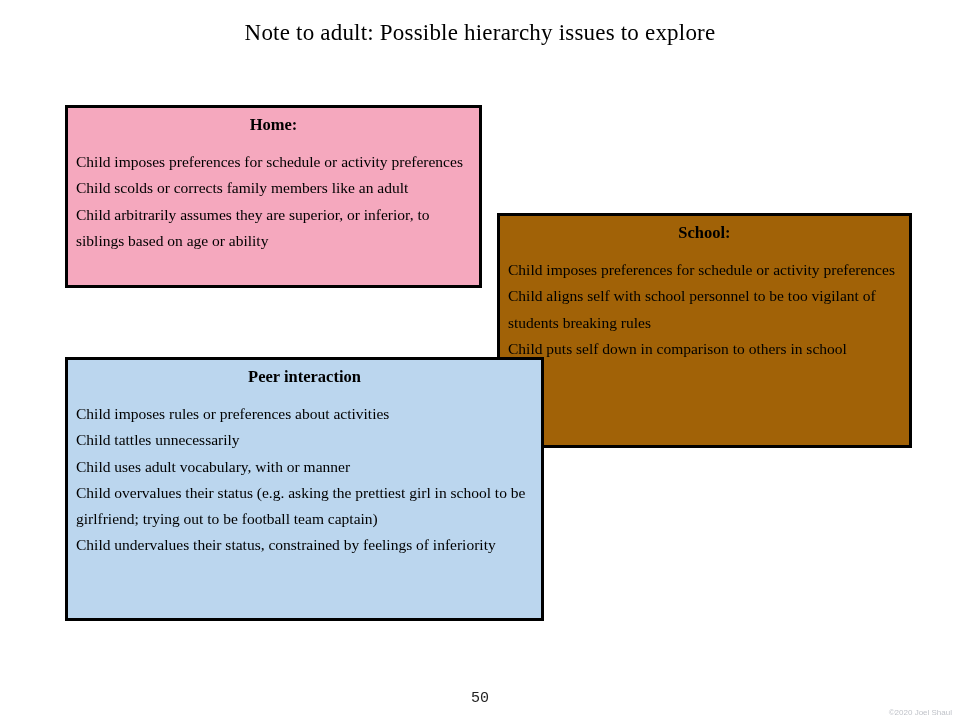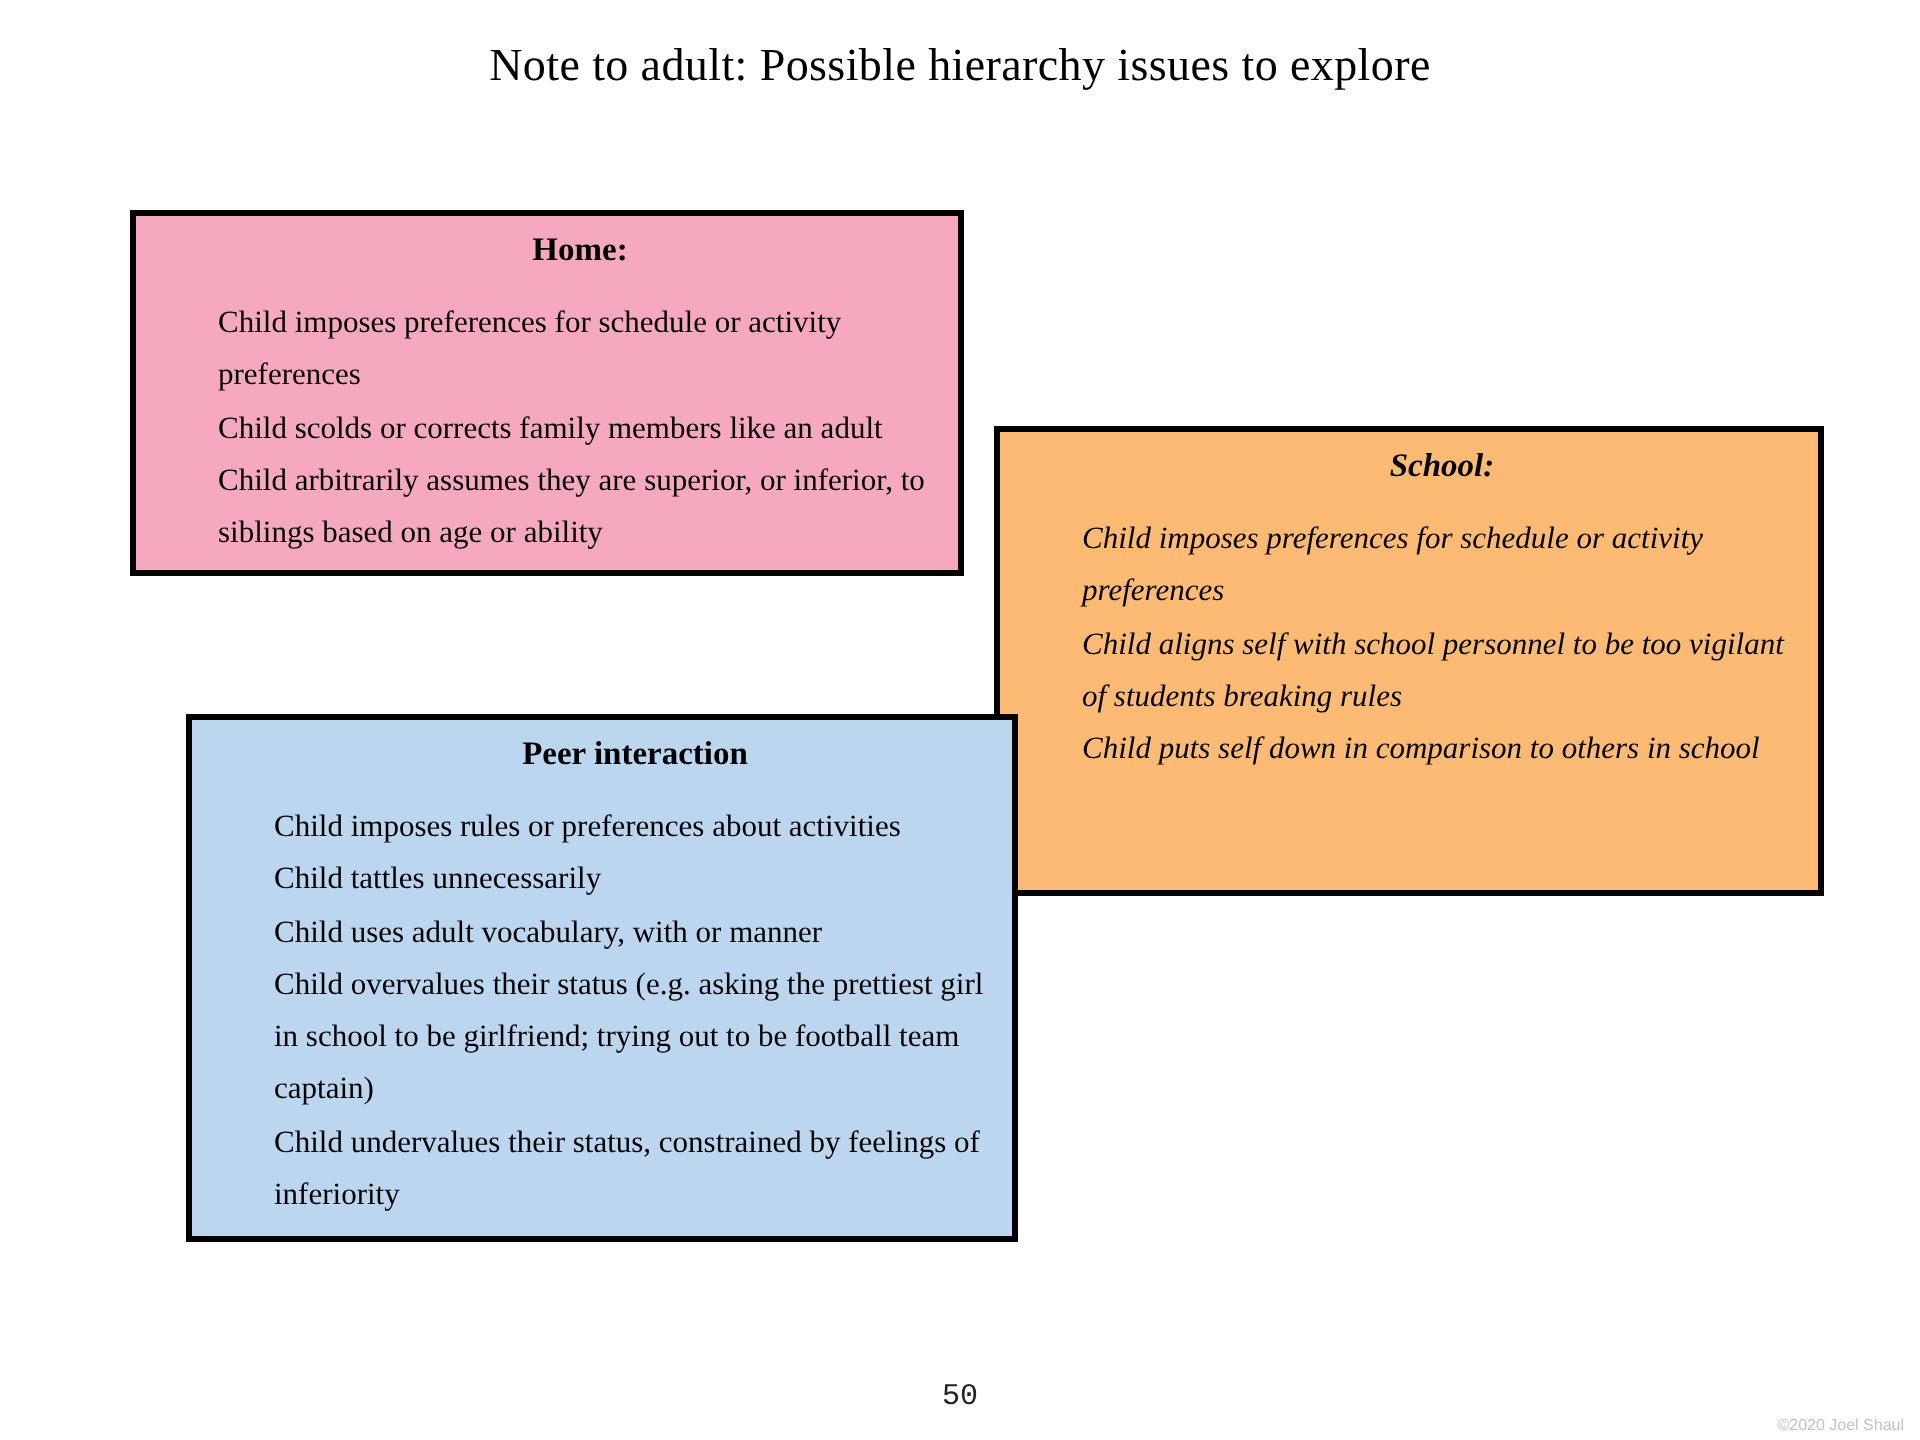--- a/index.html
+++ b/index.html
@@ -15,25 +15,24 @@
     position:absolute;
     top:20px; left:0; width:100%;
     text-align:center;
     font-size:23px;
     letter-spacing:0.2px;
   }
   .box {
     position:absolute;
     border:3px solid #000000;
     box-sizing:border-box;
-    padding-left:33px;
   }
   .box-home   { left:65px;  top:105px; width:417px; height:183px; }
   .box-school { left:497px; top:213px; width:415px; height:235px; }
-  .box-peer   { left:65px;  top:357px; width:416px; height:264px;margin-left:28px; }
+  .box-peer   { left:65px;  top:357px; width:479px; height:264px; }
   .box-heading {
     margin:0;
     padding-top:7px;
     text-align:center;
     font-size:16.5px;
     font-weight:bold;
   }
   .box-body {
     padding:14px 8px 0 8px;
     font-size:15.5px;
@@ -65,21 +64,21 @@
 
   <section class="box box-home" style="background-color: rgb(245, 168, 190);">
     <h2 class="box-heading">Home:</h2>
     <div class="box-body">
       <p class="box-item">Child imposes preferences for schedule or activity preferences</p>
       <p class="box-item">Child scolds or corrects family members like an adult</p>
       <p class="box-item">Child arbitrarily assumes they are superior, or inferior, to siblings based on age or ability</p>
     </div>
   </section>
 
-  <section class="box box-school" style="background-color: #fdba74; font-style: italic;">
+  <section class="box box-school" style="background-color: #a16207;">
     <h2 class="box-heading">School:</h2>
     <div class="box-body">
       <p class="box-item">Child imposes preferences for schedule or activity preferences</p>
       <p class="box-item">Child aligns self with school personnel to be too vigilant of students breaking rules</p>
       <p class="box-item">Child puts self down in comparison to others in school</p>
     </div>
   </section>
 
   <section class="box box-peer" style="background-color: rgb(187, 214, 238);">
     <h2 class="box-heading">Peer interaction</h2>

